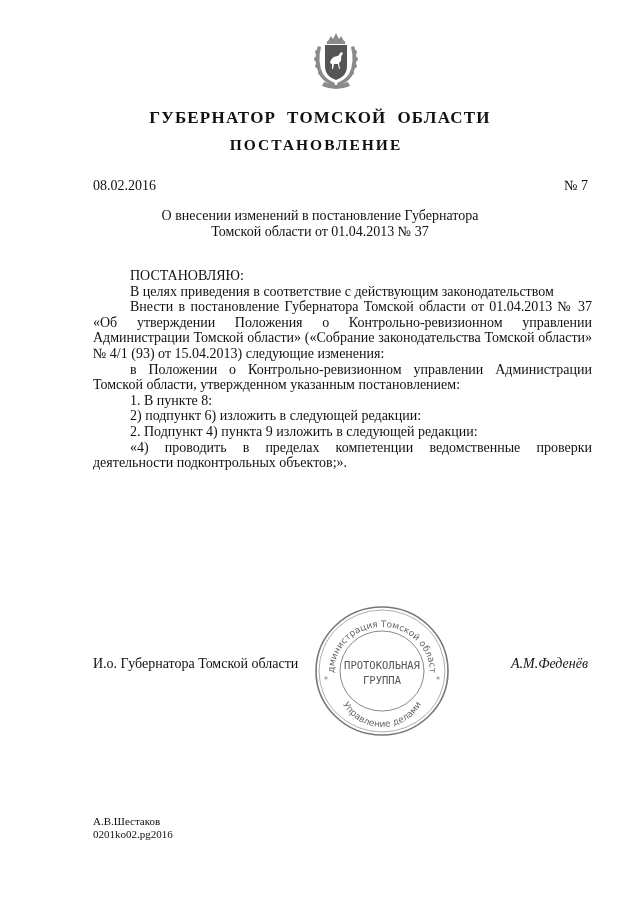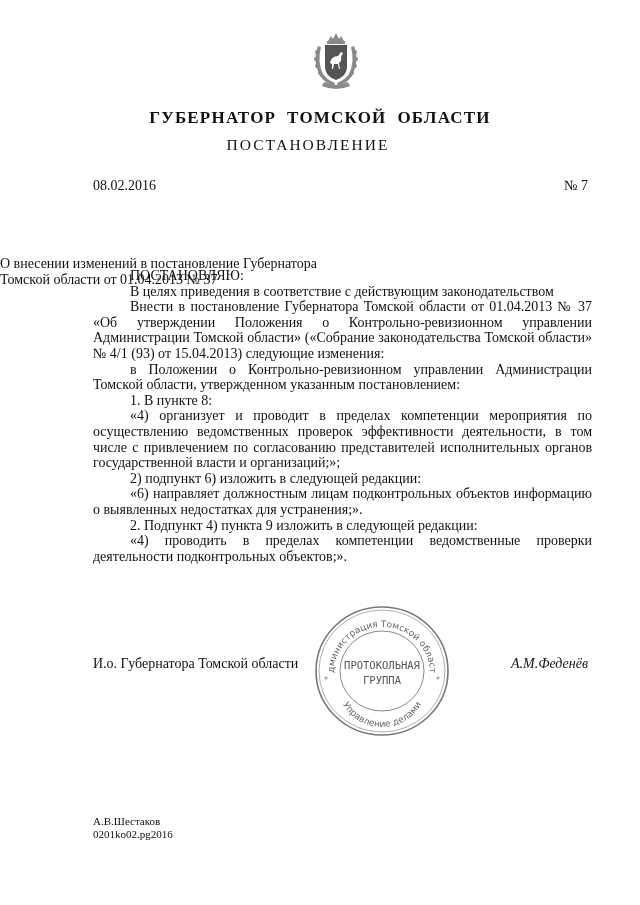--- a/index.html
+++ b/index.html
@@ -2,25 +2,25 @@
 <html><head>
   <meta charset="utf-8">
   <style>
     html, body { margin: 0; padding: 0; background: #ffffff; }
     body { width: 640px; height: 905px; position: relative; overflow: hidden;
            font-family: "Liberation Serif", "DejaVu Serif", serif; color: #111; }
     .abs { position: absolute; }
     .emblem { left: 312px; top: 32px; width: 48px; height: 58px; }
     .h1 { left: 0; width: 640px; top: 108px; text-align: center; font-weight: bold;
           font-size: 17px; letter-spacing: 1.2px; }
-    .h2 { left: 0; width: 616px; top: 136px; text-align: center; font-weight: normal;
+    .h2 { left: 8px; width: 616px; top: 136px; text-align: center; font-weight: bold;
           font-size: 15.5px; letter-spacing: 2px; }
     .date { left: 93px; top: 178px; font-size: 14px; }
     .num { right: 52px; top: 178px; font-size: 14px; }
-    .subject { left: 0; width: 640px; top: 208px; font-size: 14px; line-height: 16px; margin-top: 48px; }
+    .subject { left: 0; width: 640px; top: 208px; text-align: center; font-size: 14px; line-height: 16px; }
     .body { left: 93px; width: 499px; top: 268px; font-size: 14px; line-height: 15.6px; }
     .body p { margin: 0; text-align: justify; text-align-last: left; }
     .body p.ind { text-indent: 37px; }
     .sign-left { left: 93px; top: 656px; font-size: 14px; }
     .sign-right { left: 511px; top: 656px; font-size: 14px; font-style: italic; }
     .stamp { left: 312px; top: 603px; width: 140px; height: 136px; }
     .footer { left: 93px; top: 815px; font-size: 11px; line-height: 13px; }
   </style>
 </head>
 <body>
@@ -60,23 +60,21 @@
   <div>О внесении изменений в постановление Губернатора</div>
   <div>Томской области от 01.04.2013 № 37</div>
 </div>
 
 <div class="abs body">
   <p class="ind">ПОСТАНОВЛЯЮ:</p>
   <p class="ind">В целях приведения в соответствие с действующим законодательством</p>
   <p class="ind">Внести в постановление Губернатора Томской области от 01.04.2013 № 37 «Об утверждении Положения о Контрольно-ревизионном управлении Администрации Томской области» («Собрание законодательства Томской области» № 4/1 (93) от 15.04.2013) следующие изменения:</p>
   <p class="ind">в Положении о Контрольно-ревизионном управлении Администрации Томской области, утвержденном указанным постановлением:</p>
   <p class="ind">1. В пункте 8:</p>
-  <p class="ind">«4) организует и проводит в пределах компетенции мероприятия по осуществлению ведомственных проверок эффективности деятельности, в том числе с привлечением по согласованию представителей исполнительных органов государственной власти и организаций;»;</p>
   <p class="ind">2) подпункт 6) изложить в следующей редакции:</p>
-  <p class="ind">«6) направляет должностным лицам подконтрольных объектов информацию о выявленных недостатках для устранения;».</p>
   <p class="ind">2. Подпункт 4) пункта 9 изложить в следующей редакции:</p>
   <p class="ind">«4) проводить в пределах компетенции ведомственные проверки деятельности подконтрольных объектов;».</p>
 </div>
 
 <svg class="abs stamp" viewBox="0 0 140 136">
   <defs>
     <path id="ringTop" d="M22 70 a48 46 0 0 1 96 0"></path>
     <path id="ringBot" d="M26 82 a44 42 0 0 0 88 0"></path>
   </defs>
   <ellipse cx="70" cy="68" rx="66" ry="64" fill="none" stroke="#777" stroke-width="1.6"></ellipse>

